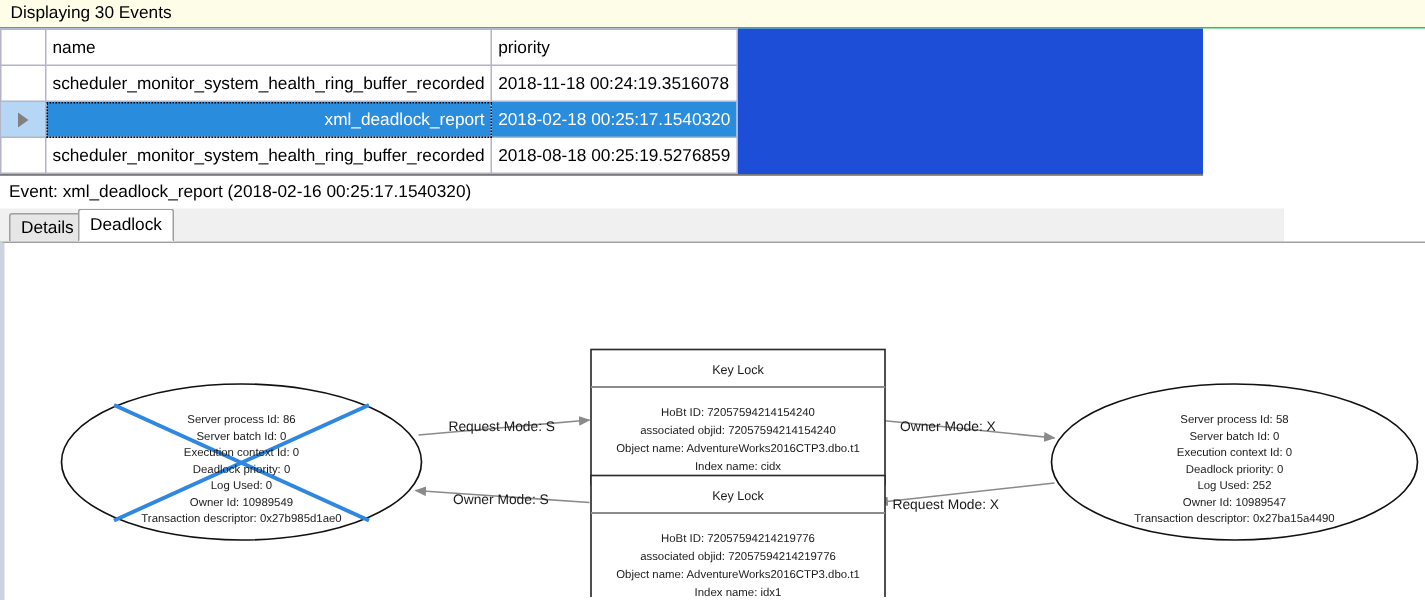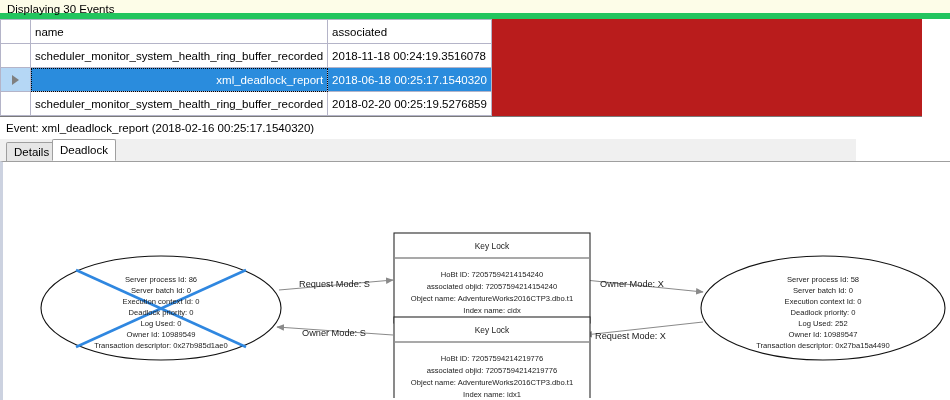--- a/index.html
+++ b/index.html
@@ -10,31 +10,31 @@
     font-family: "Liberation Sans", sans-serif;
     background: #ffffff;
   }
 
   #app { position: relative; width: 950px; height: 400px; background: #fff; }
 
   
   .banner {
     position: absolute; left: 0; top: 0; width: 950px; height: 19px;
     background: #fdfde8;
-    border-bottom: 6px solid #22c55e;
+    border-bottom: 1px solid #22c55e;
     font-size: 11.5px; color: #000;
     line-height: 18px;
     padding-left: 7px;
     white-space: nowrap;
   }
 
   
   .grid {
-    position: absolute; left: 0; top: 19px; width: 922px; height: 98px;
-    background: #b91c1c;
+    position: absolute; left: 0; top: 19px; width: 802px; height: 98px;
+    background: #1d4ed8;
     border-bottom: 1px solid #7a7a7a;
   }
   .grid-table {
     position: absolute; left: 0; top: 0;
     border-collapse: collapse;
     background: #fff;
     table-layout: fixed;
   }
   .grid-table td, .grid-table th {
     border: 1px solid #b4b4c8;
@@ -131,40 +131,40 @@
     <table class="grid-table">
       <colgroup>
         <col class="col-sel">
           <col class="col-name">
           <col class="col-time">
       </colgroup>
       <thead>
         <tr>
           <td class="col-sel"></td>
           <td>name</td>
-          <td>associated</td>
+          <td>priority</td>
         </tr>
       </thead>
       <tbody>
         <tr>
           <td class="col-sel"></td>
           <td>scheduler_monitor_system_health_ring_buffer_recorded</td>
           <td>2018-11-18 00:24:19.3516078</td>
         </tr>
         <tr class="selected">
           <td class="col-sel">
             <div class="sel-arrow"></div>
           </td>
           <td class="selcell-highlight">xml_deadlock_report</td>
-          <td>2018-06-18 00:25:17.1540320</td>
+          <td>2018-02-18 00:25:17.1540320</td>
         </tr>
         <tr>
           <td class="col-sel"></td>
           <td>scheduler_monitor_system_health_ring_buffer_recorded</td>
-          <td>2018-02-20 00:25:19.5276859</td>
+          <td>2018-08-18 00:25:19.5276859</td>
         </tr>
       </tbody>
     </table>
   </div>
 
   <div class="event-header">Event: xml_deadlock_report (2018-02-16 00:25:17.1540320)</div>
 
   <div class="tabstrip">
     <div class="tab" style="left:6px;">Details</div>
     <div class="tab active" style="left:52px;">Deadlock</div>

